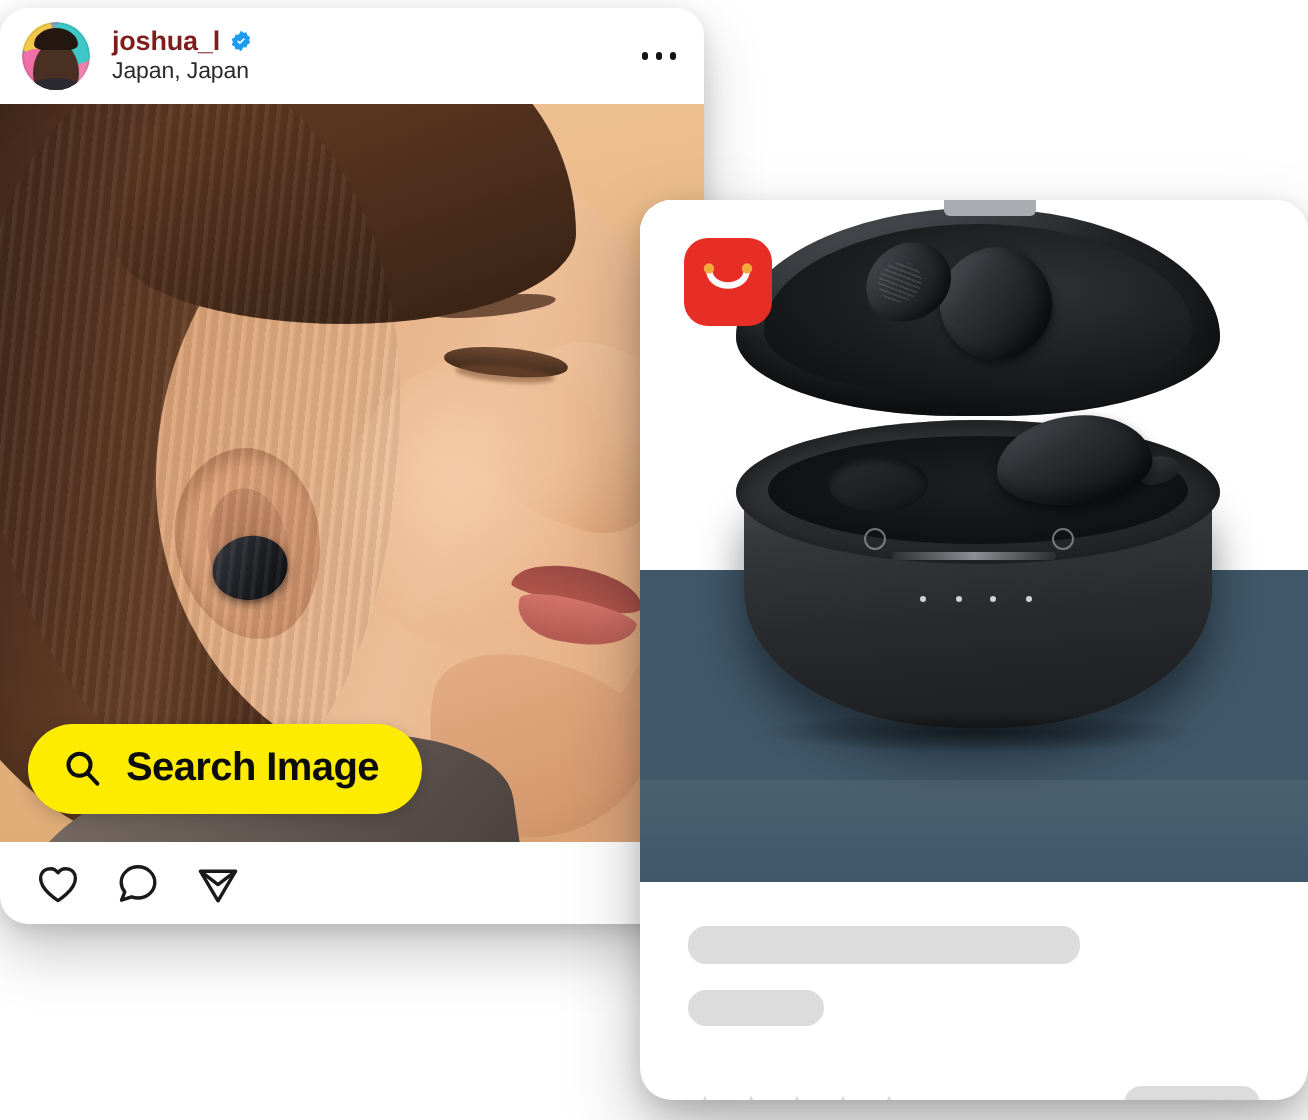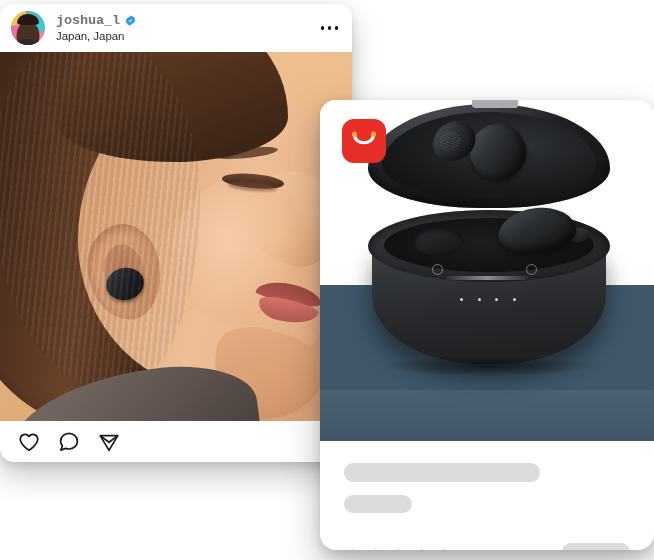--- a/index.html
+++ b/index.html
@@ -91,23 +91,22 @@
     line-height: 1.15;
   }
   .social-name-row {
     display: flex;
     align-items: center;
     gap: 5px;
   }
   .social-username {
     font-size: 13.5px;
     font-weight: bold;
-    color: #737373;
+    color: #7f1d1d;
     letter-spacing: -0.1px;
-    font-family: Liberation Mono, monospace;
   }
   .verified-badge {
     width: 11px;
     height: 11px;
     flex: 0 0 auto;
     display: block;
   }
   .social-location {
     font-size: 11.5px;
     color: #2a2a2e;
@@ -672,20 +671,27 @@
     <div class="ph-eye"></div>
     <div class="ph-lip-top"></div>
     <div class="ph-lip-bot"></div>
     <div class="ph-ear"></div>
     <div class="ph-ear-inner"></div>
     <div class="ph-earbud"></div>
     <div class="ph-hair-top"></div>
     <div class="ph-hair-strands"></div>
     <div class="ph-shoulder"></div>
 
+    <button class="search-image-btn">
+      <svg width="21" height="21" viewBox="0 0 24 24">
+        <circle cx="10" cy="9.6" r="6.3" fill="none" stroke="#0C0C0D" stroke-width="2.3"></circle>
+        <line x1="14.4" y1="14.2" x2="20.2" y2="20.4" stroke="#0C0C0D" stroke-width="2.3" stroke-linecap="round"></line>
+      </svg>
+      <span class="label">Search Image</span>
+    </button>
   </div>
 
   <div class="social-actions">
     <span class="act">
       <svg width="24" height="24" viewBox="0 0 24 24" fill="none" stroke="#1a1a1c" stroke-width="1.7">
         <path d="M12 20.3S3.3 15 3.3 9.1A4.8 4.8 0 0 1 12 6.4a4.8 4.8 0 0 1 8.7 2.7c0 5.9-8.7 11.2-8.7 11.2z" stroke-linejoin="round"></path>
       </svg>
     </span>
     <span class="act">
       <svg width="24" height="24" viewBox="0 0 24 24" fill="none" stroke="#1a1a1c" stroke-width="1.7">

